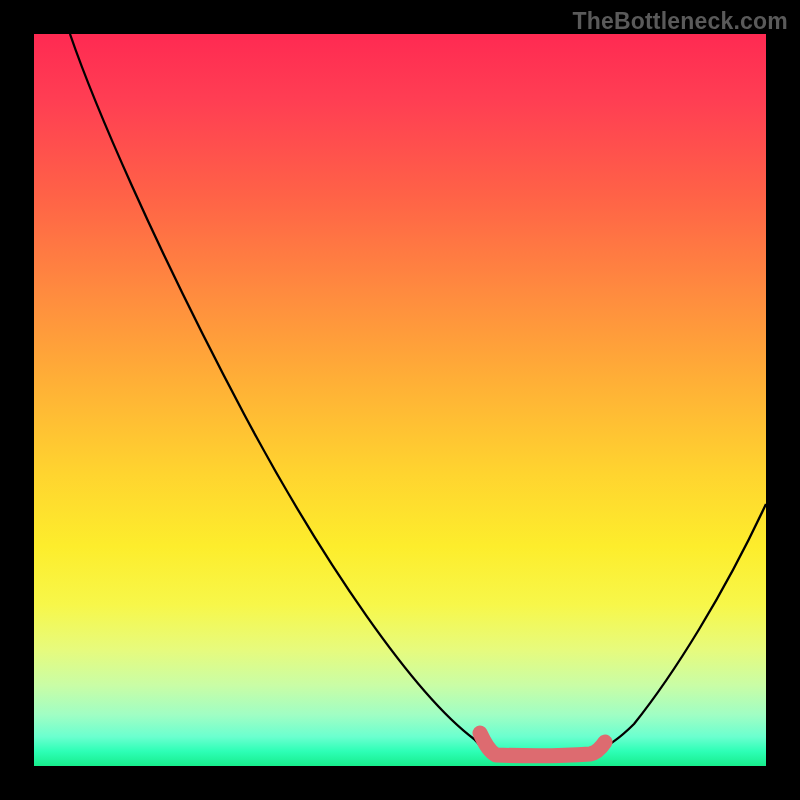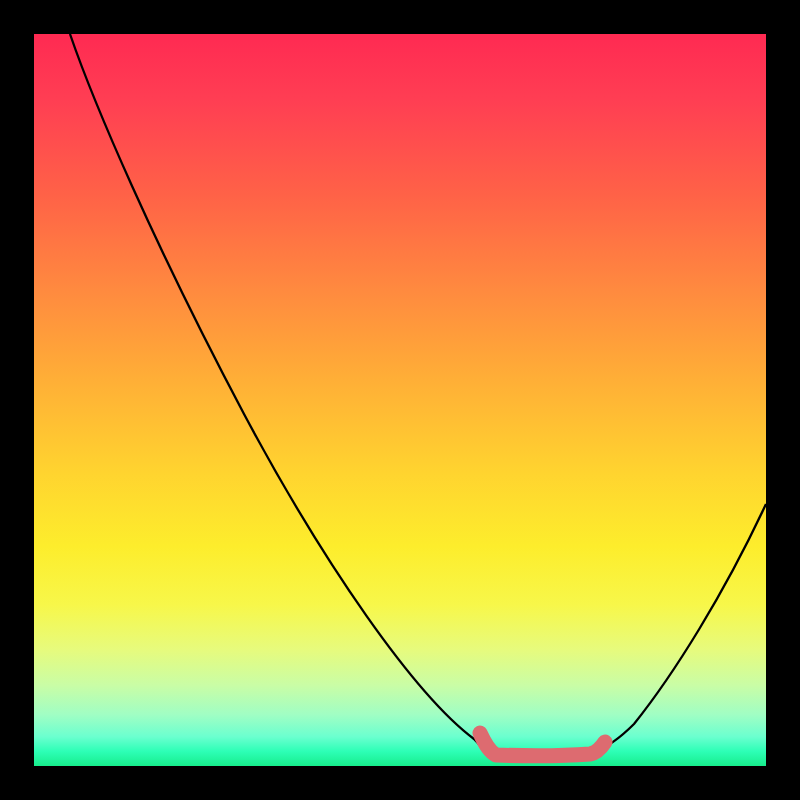--- a/index.html
+++ b/index.html
@@ -76,14 +76,15 @@
                C 640,640 690,560 732,470"></path>
 
       <path fill="none" stroke="#dd6b70" stroke-width="15" stroke-linecap="round" stroke-linejoin="round" d="M 446,699
                C 452,712 456,718 462,721
                C 490,722 530,722 556,720
                C 562,719 567,714 571,708"></path>
     </svg>
 
   </div>
 
+  <div class="watermark">TheBottleneck.com</div>
 
 </div>
 
 </body></html>

